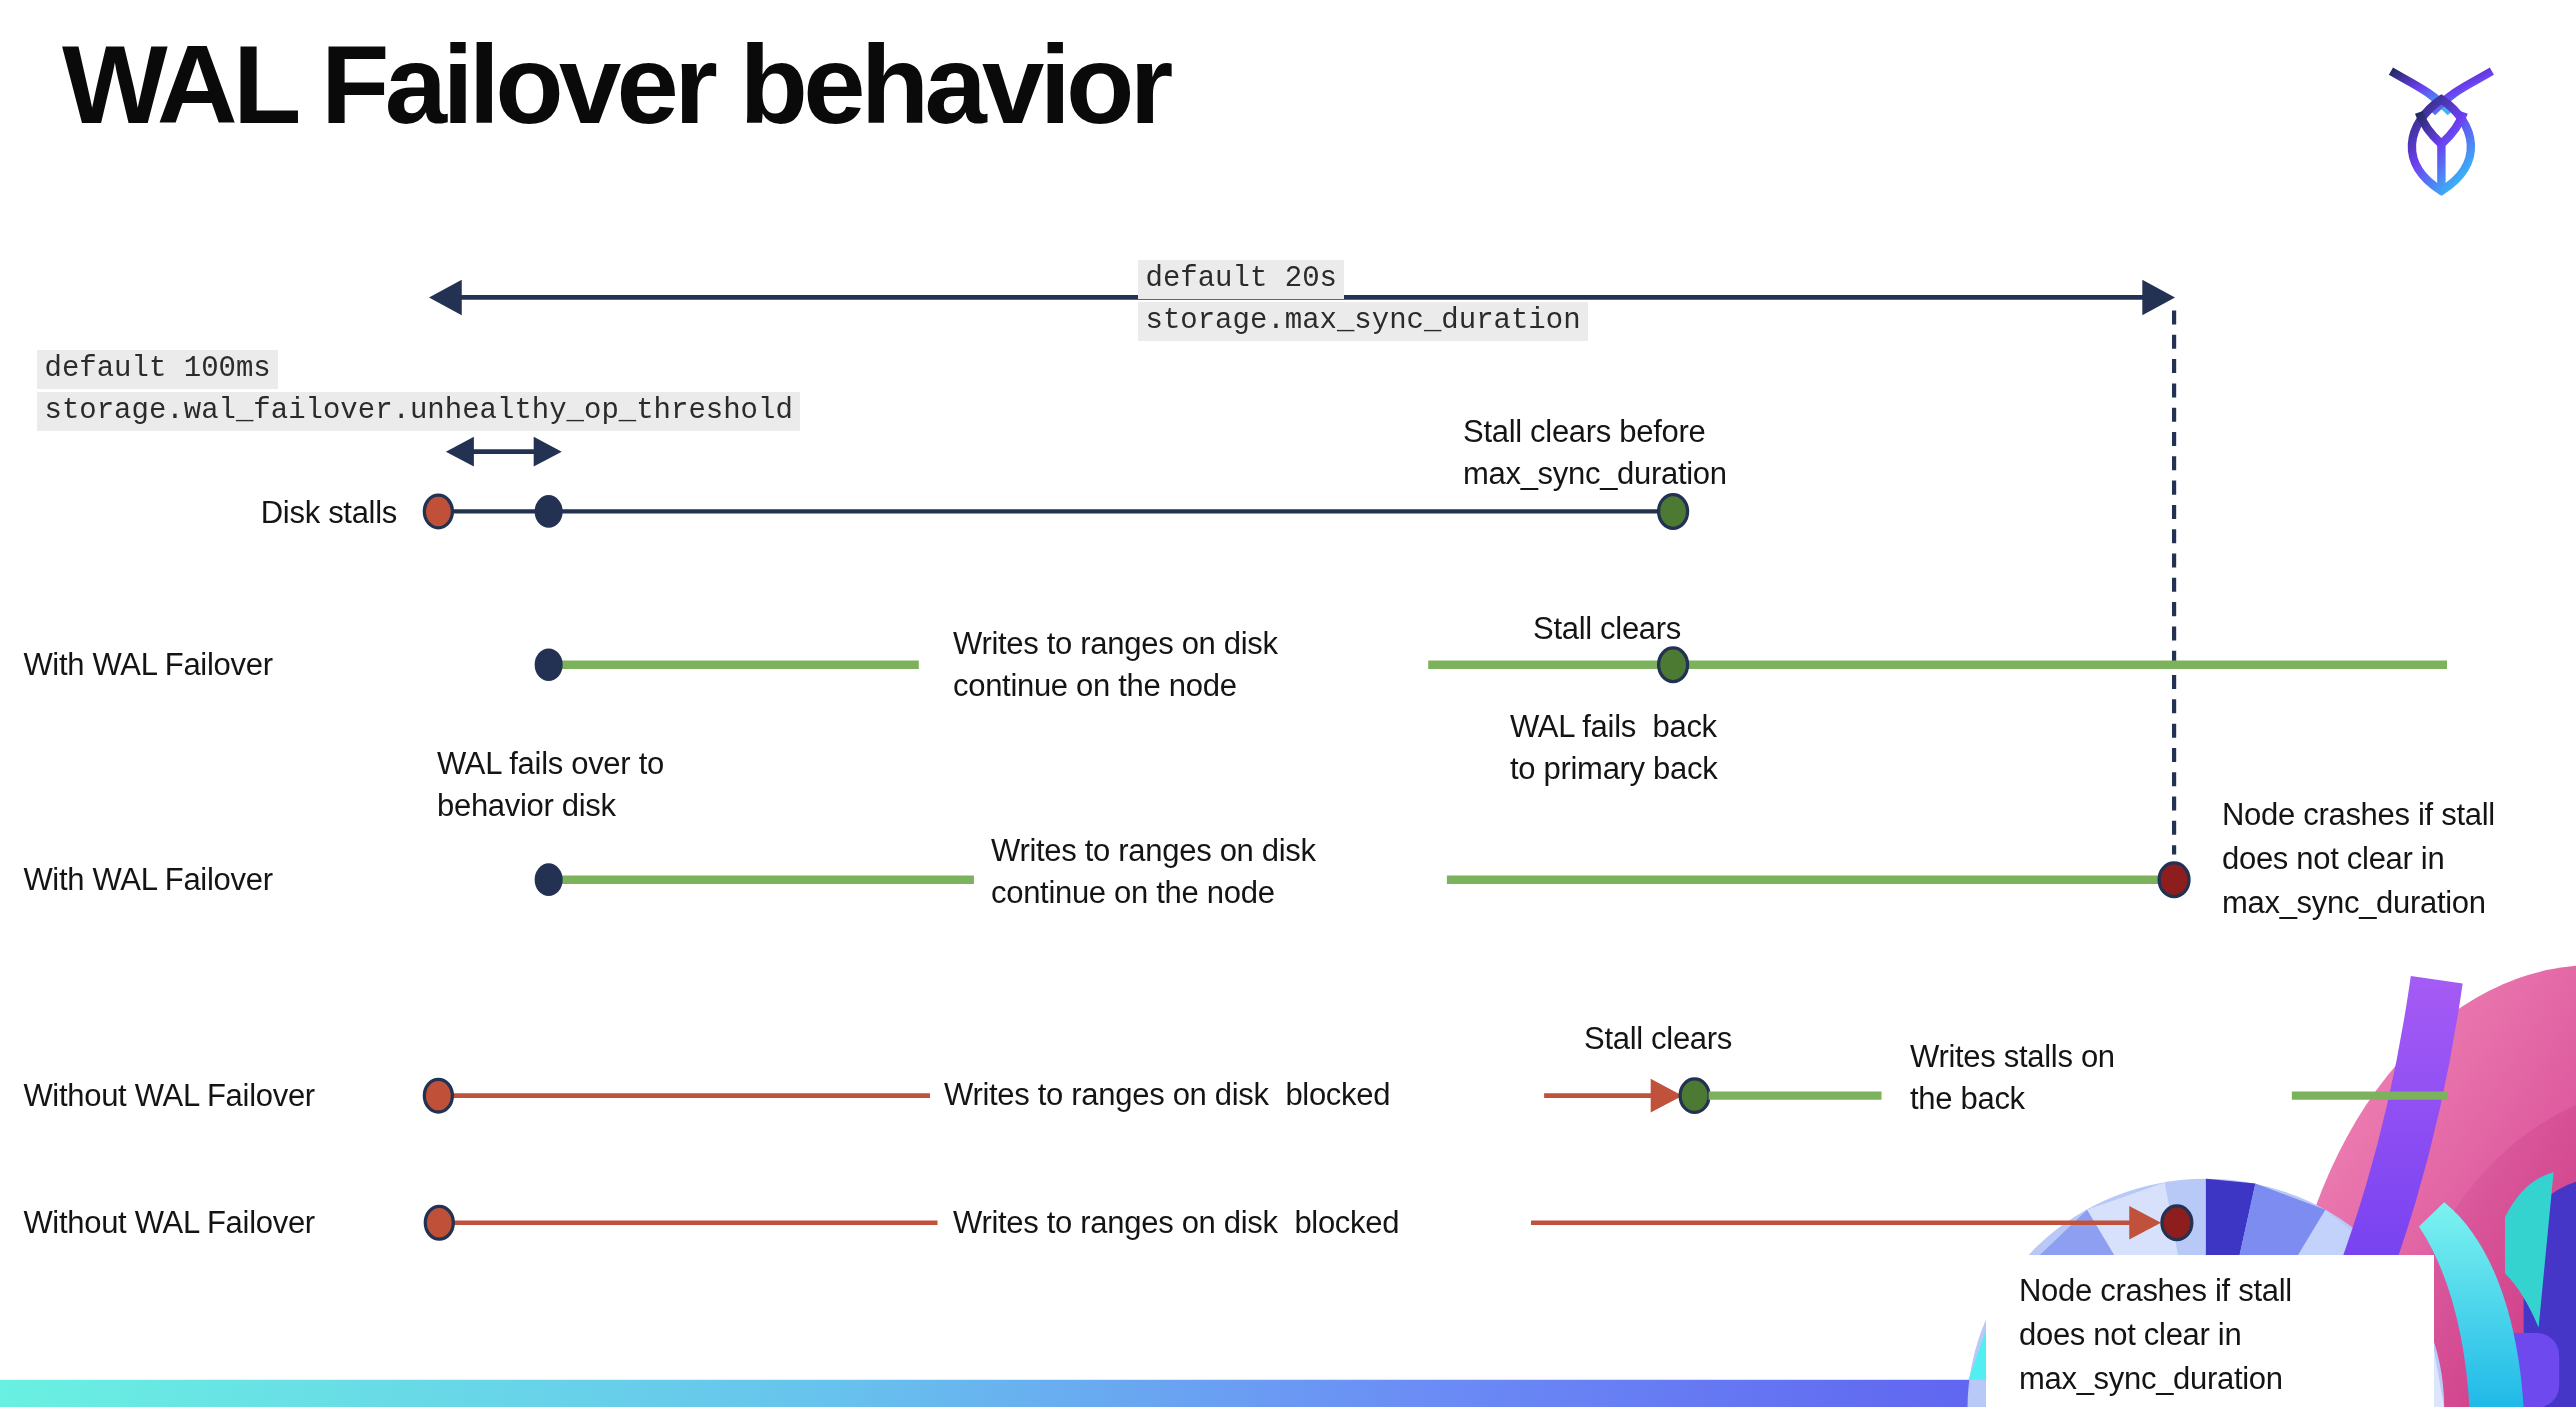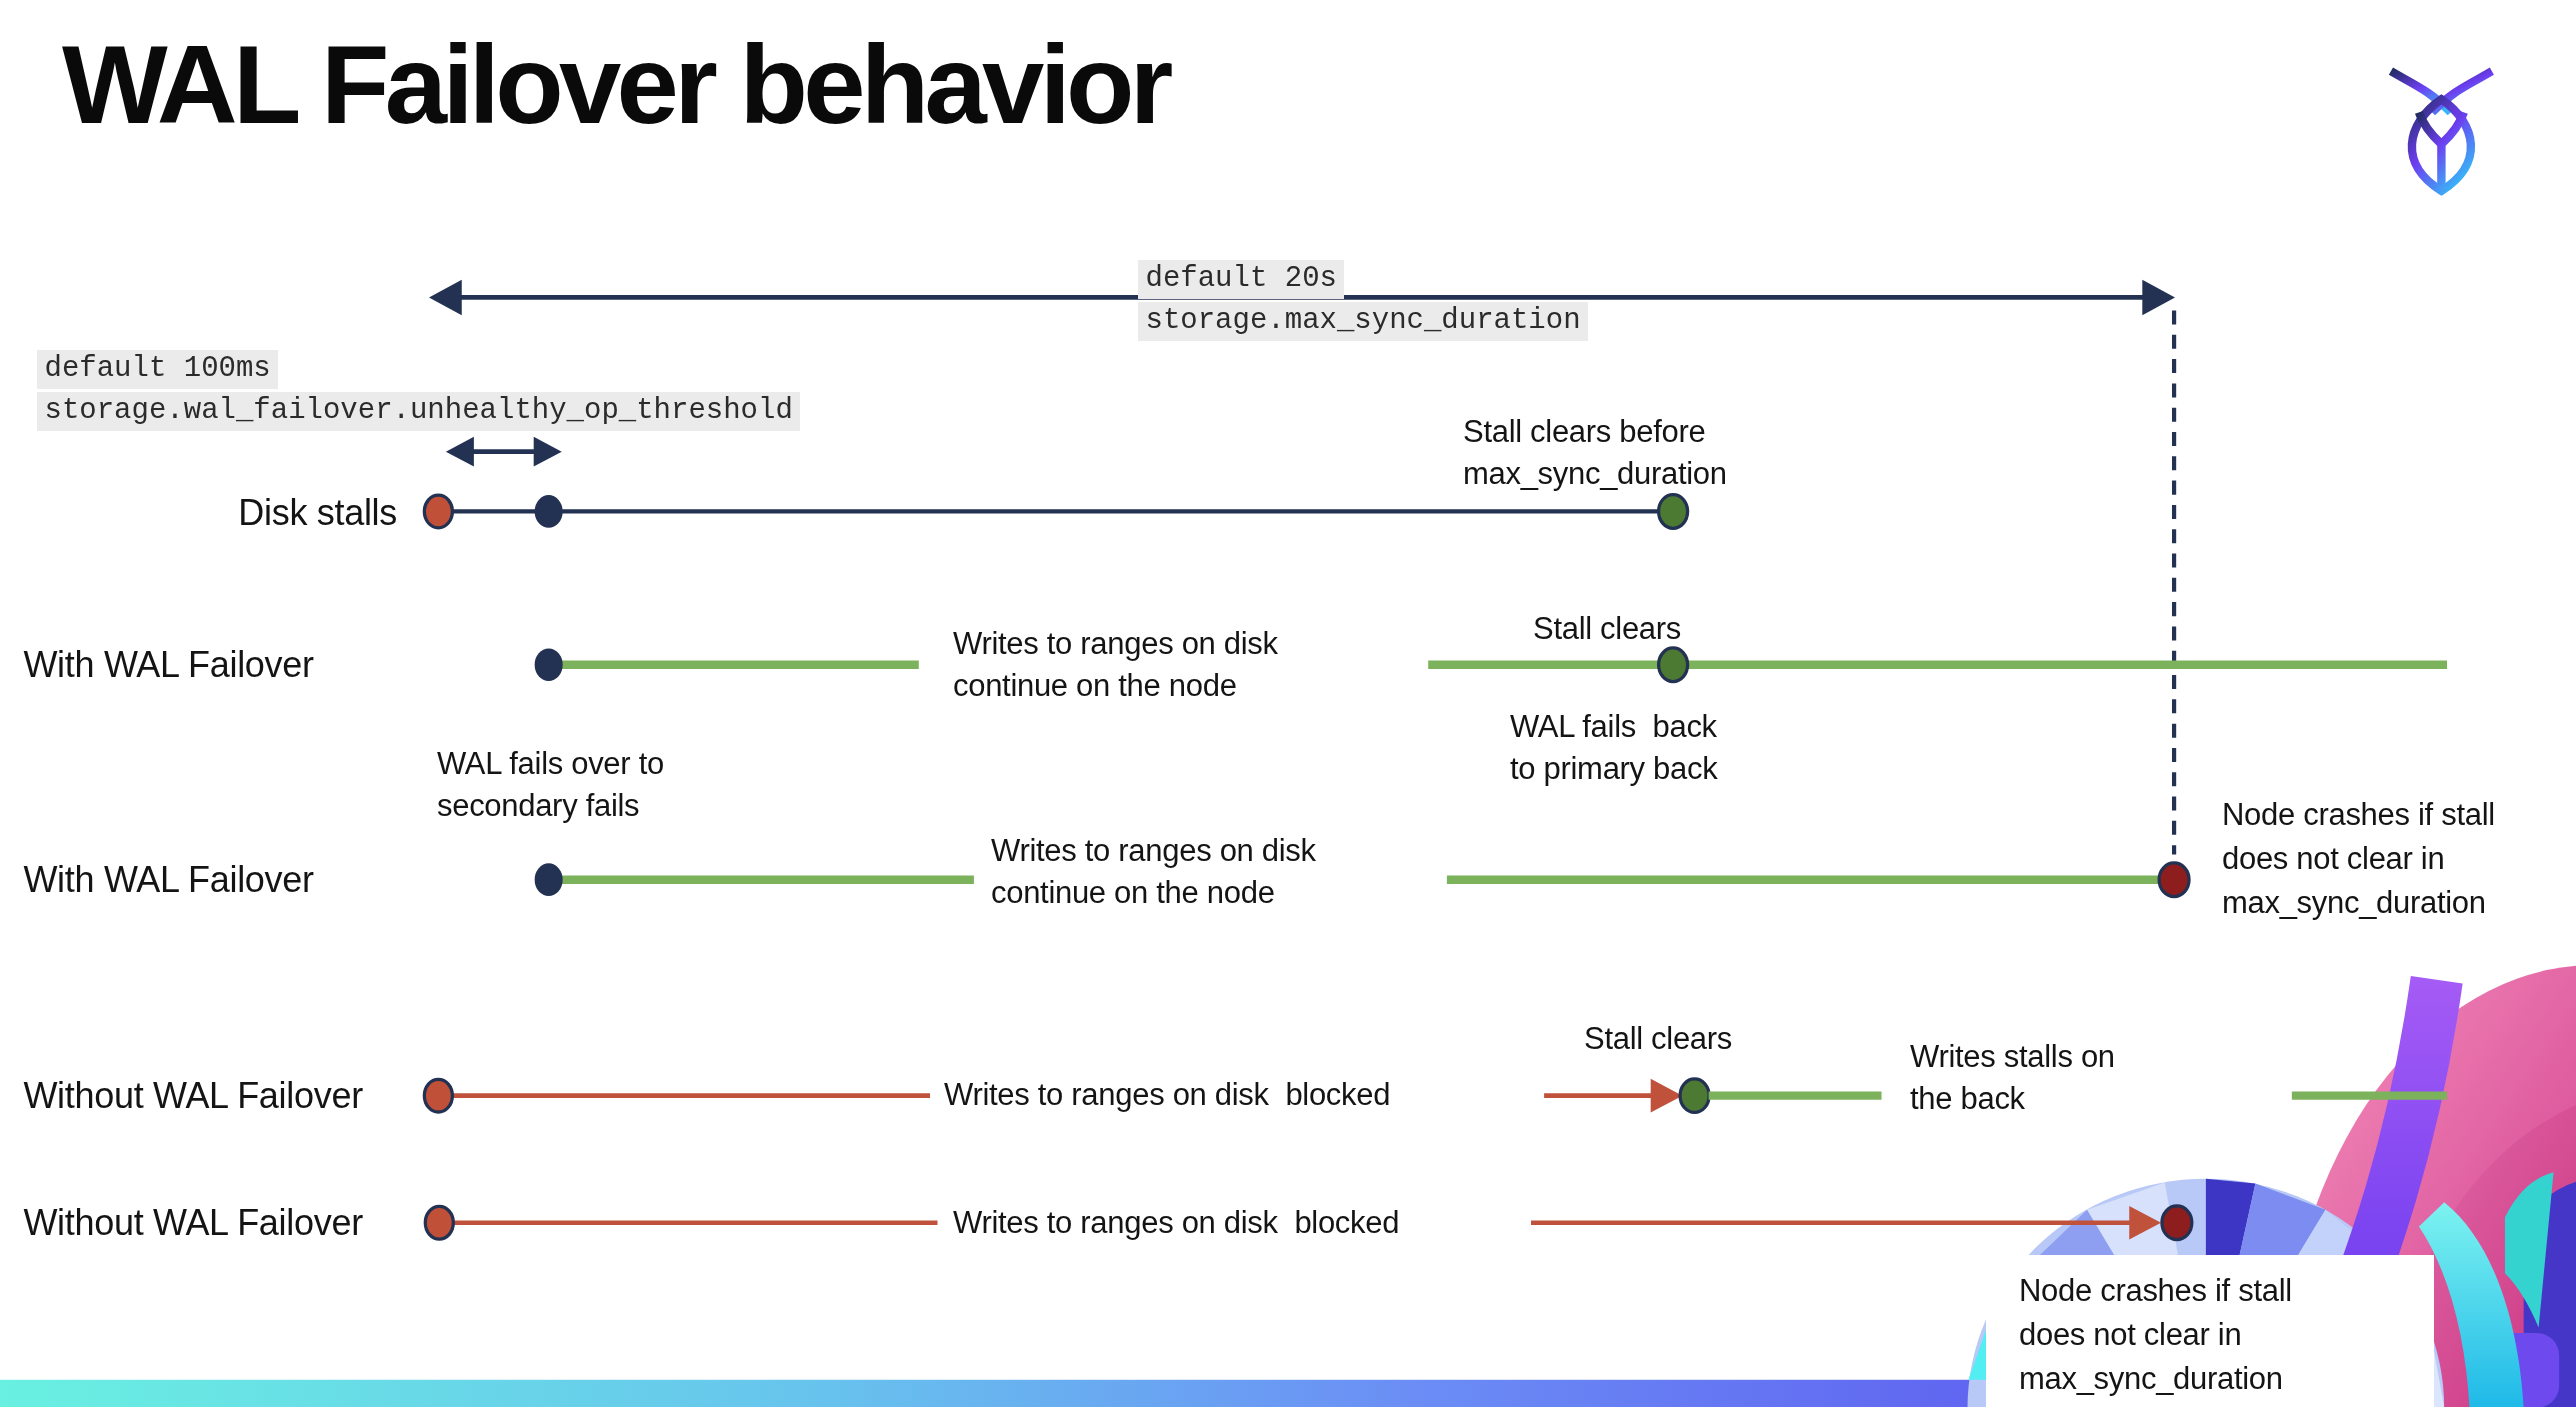--- a/index.html
+++ b/index.html
@@ -7,21 +7,21 @@
          font-family:"Liberation Sans", sans-serif;}
   #art{position:absolute;left:0;top:0;z-index:1;}
   .txt{position:absolute;z-index:3;color:#141414;}
   .title{font-size:112px;font-weight:bold;letter-spacing:-4.7px;color:#0a0a0a;line-height:1.05;}
   .code-group{display:flex;flex-direction:column;align-items:flex-start;gap:3.7px;}
   .code{font-family:"Liberation Mono", monospace;font-size:29px;color:#2b2b2b;
         background:#ebebeb;padding:1.9px 7.5px;white-space:pre;line-height:1.2;}
   .ann{font-size:31px;letter-spacing:-0.3px;line-height:42px;}
   .ann div{white-space:pre;}
   .ann3 div{line-height:44px;white-space:pre;}
-  .rowlabel{font-size:36px;letter-spacing:-0.3px;line-height:37px;white-space:pre;}
+  .rowlabel{font-size:31px;letter-spacing:-0.3px;line-height:37px;white-space:pre;}
   .center{text-align:left;}
   .right{text-align:right;}
   .whitebox{position:absolute;z-index:2;background:#ffffff;}
 </style>
 </head>
 <body>
 
 <div id="stage">
 
   <svg id="art" width="2576" height="1408" viewBox="0 0 2756 1506">
@@ -166,21 +166,21 @@
 
   <div class="txt ann center" style="left:953px;top:623px;width:439px;">
     <div>Writes to ranges on disk</div>
     <div>continue on the node</div>
   </div>
   <div class="txt ann center" style="left:1533px;top:608px;width:280px;">
     <div>Stall clears</div>
   </div>
   <div class="txt ann center" style="left:437px;top:704px;width:374px;margin-top:39px;">
     <div>WAL fails over to</div>
-    <div>secondary fails</div>
+    <div>behavior disk</div>
   </div>
   <div class="txt ann center" style="left:1510px;top:706px;width:374px;">
     <div>WAL fails  back</div>
     <div>to primary back</div>
   </div>
 
   <div class="txt ann center" style="left:991px;top:830px;width:435px;">
     <div>Writes to ranges on disk</div>
     <div>continue on the node</div>
   </div>

